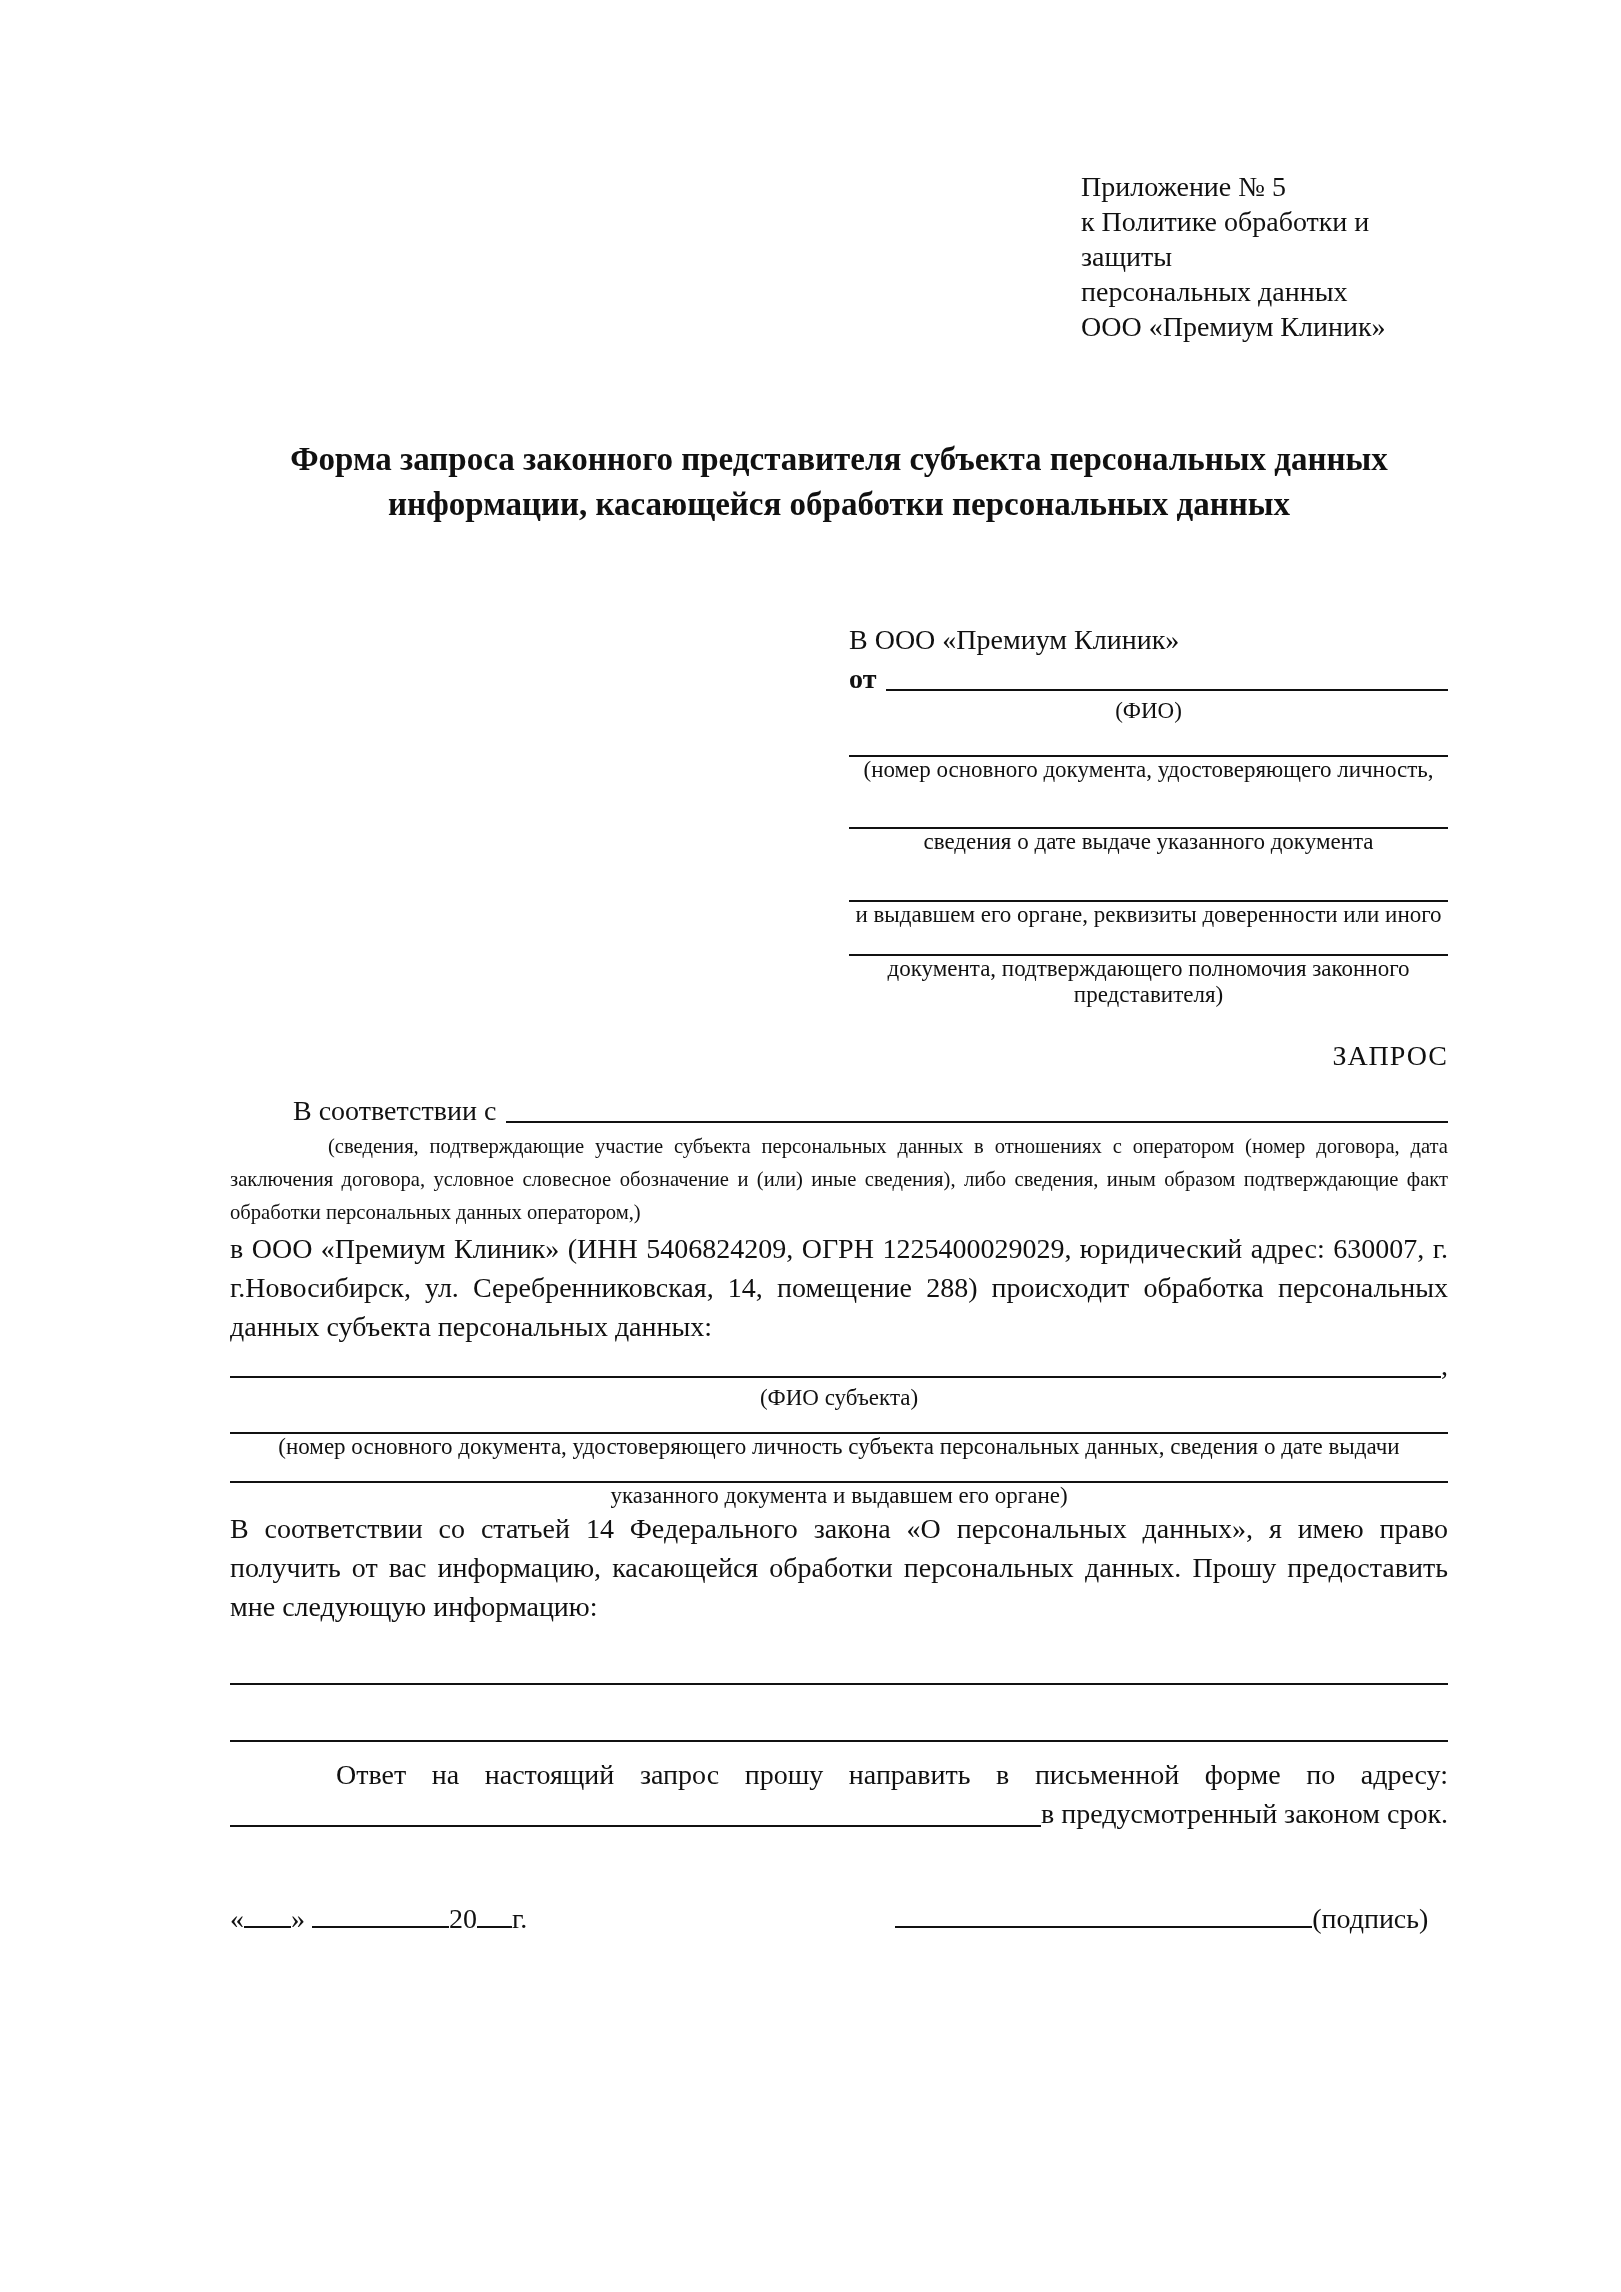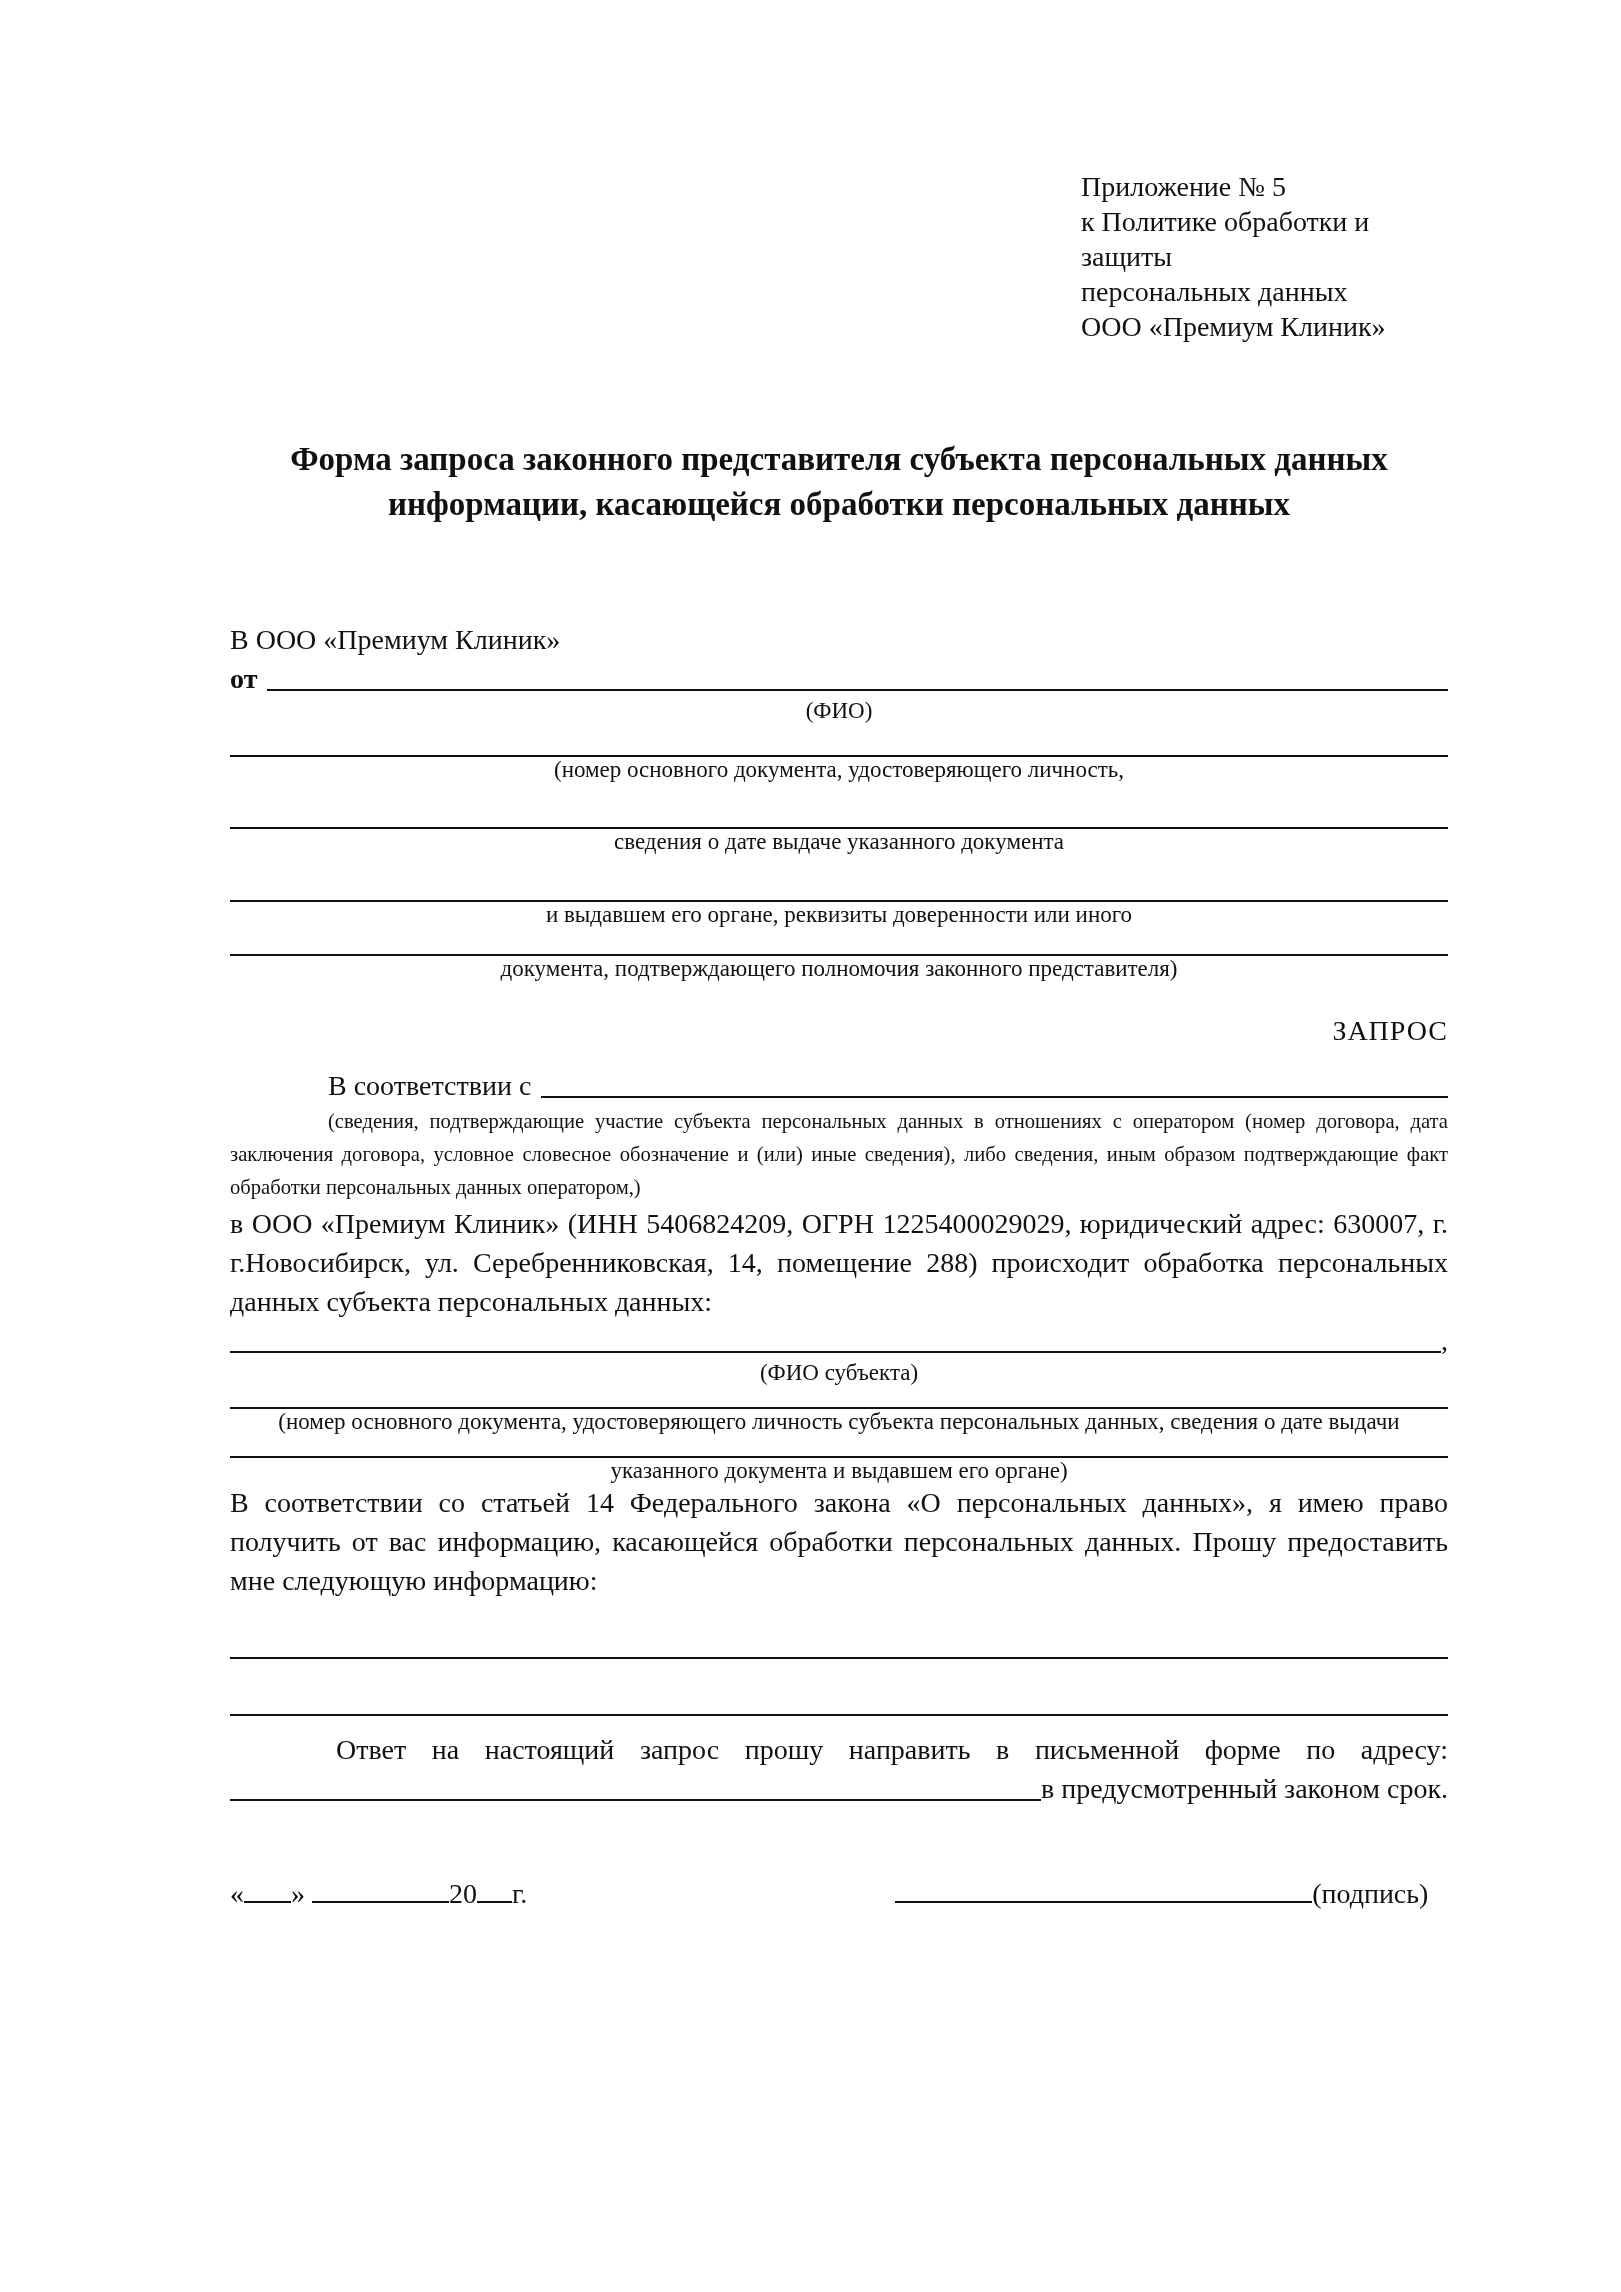--- a/index.html
+++ b/index.html
@@ -16,21 +16,21 @@
     overflow: hidden;
   }
   .appendix { margin-left: 851px; line-height: 35px; }
   .doc-title {
     margin-top: 93px;
     text-align: center;
     font-weight: bold;
     font-size: 33px;
     line-height: 45px;
   }
-  .addr { margin-top: 93px; line-height: 39px; }
+  .addr { margin-left: 619px; margin-top: 93px; line-height: 39px; }
   .flexrow { display: flex; font-weight: bold; }
   .fill {
     flex: 1;
     border-bottom: 2px solid #111;
     margin-bottom: 6.9px;
   }
   .fill.after-label { margin-left: 9.8px; }
   .note {
     font-size: 23px;
     line-height: 25.5px;
@@ -41,21 +41,21 @@
   .mt46 { margin-top: 45px; }
   .mt28 { margin-top: 27.4px; }
   .mt22 { margin-top: 21.6px; }
   .req-heading {
     text-align: right;
     margin-top: 29px;
     line-height: 39px;
     letter-spacing: 1px;
   }
   .accordance { display: flex; margin-top: 15.7px; line-height: 39px; }
-  .accordance .lbl { margin-left: 98px; white-space: nowrap; }
+  .accordance .lbl { margin-left: 63px; white-space: nowrap; }
   .footnote {
     font-size: 20.6px;
     line-height: 33px;
     text-align: justify;
     text-indent: 98px;
   }
   .para { text-align: justify; line-height: 39px; }
   .comma-row { display: flex; line-height: 39px; }
   .comma-row .comma { white-space: nowrap; }
   .blank-line-1 { margin-top: 57px; }

